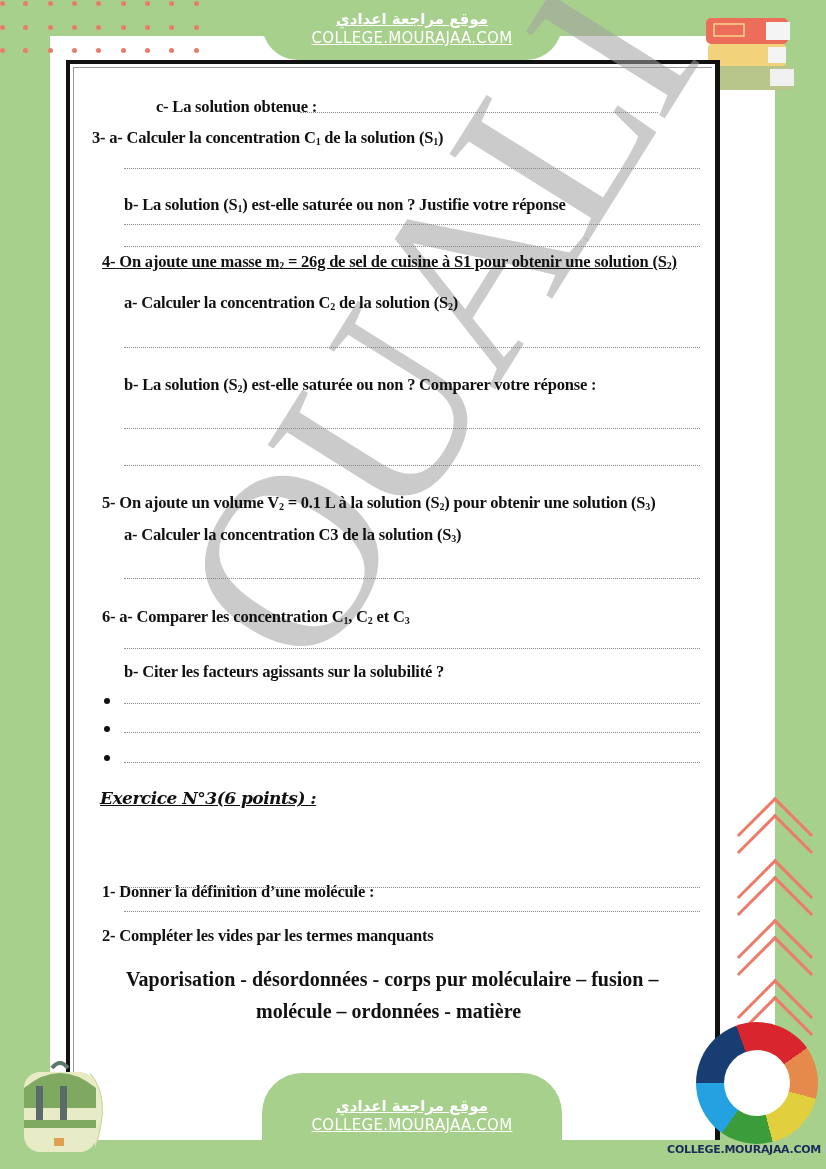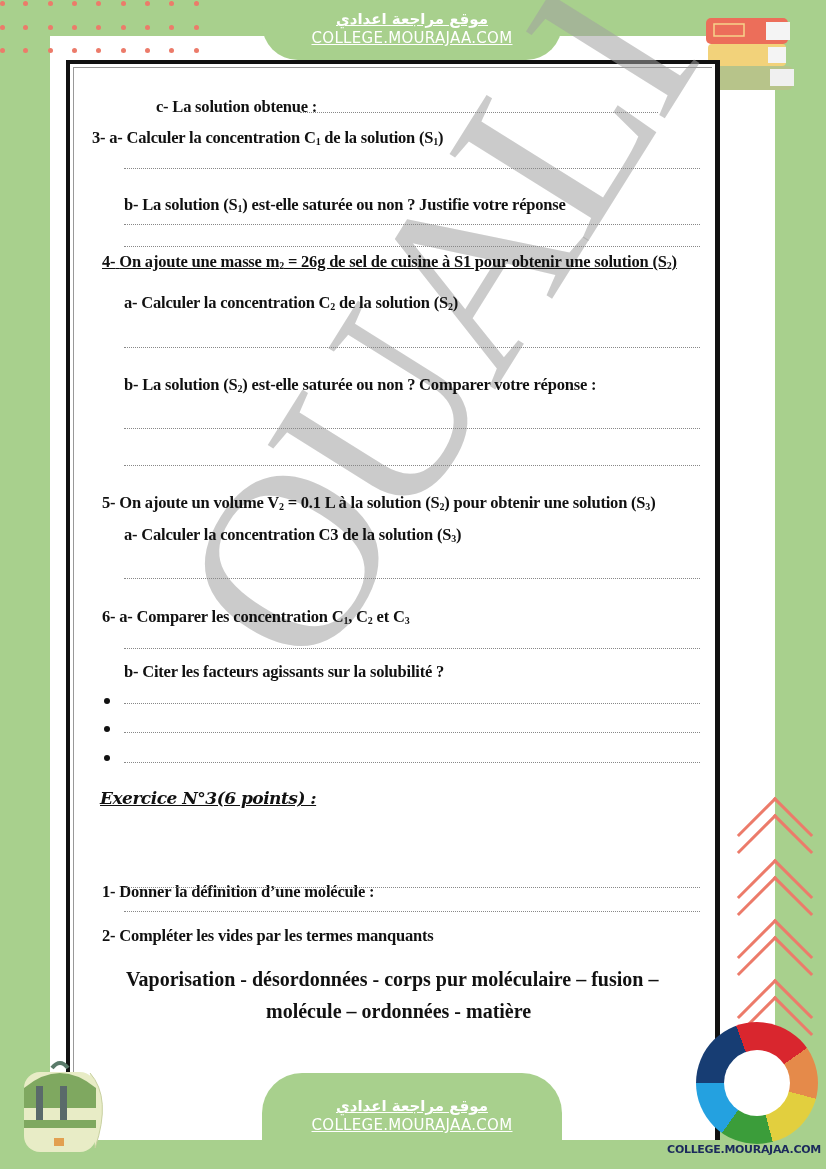--- a/index.html
+++ b/index.html
@@ -160,21 +160,21 @@
 <div class="line" style="left:102px;top:882px;">
   <span>1-</span> <span>Donner la définition d’une molécule :</span>
 </div>
 <div class="dots" style="left:124px;top:887px;width:576px;"></div>
 <div class="dots" style="left:124px;top:911px;width:576px;"></div>
 
 <div class="line" style="left:102px;top:926px;text-align:center;">
   <span>2-</span> <span>Compléter les vides par les termes manquants</span>
 </div>
 <div class="words" style="left:126px;top:958px;margin-top:10px;">Vaporisation - désordonnées  - corps pur moléculaire – fusion –</div>
-<div class="words" style="left:266px;top:1000px;">molécule – ordonnées  -   matière</div>
+<div class="words" style="left:256px;top:1000px;">molécule – ordonnées  -   matière</div>
 
 <div>
   <div class="chev" style="left:748px;top:808px;"></div>
   <div class="chev" style="left:748px;top:825px;"></div>
   <div class="chev" style="left:748px;top:870px;"></div>
   <div class="chev" style="left:748px;top:887px;"></div>
   <div class="chev" style="left:748px;top:930px;"></div>
   <div class="chev" style="left:748px;top:947px;"></div>
   <div class="chev" style="left:748px;top:990px;"></div>
   <div class="chev" style="left:748px;top:1007px;"></div>

